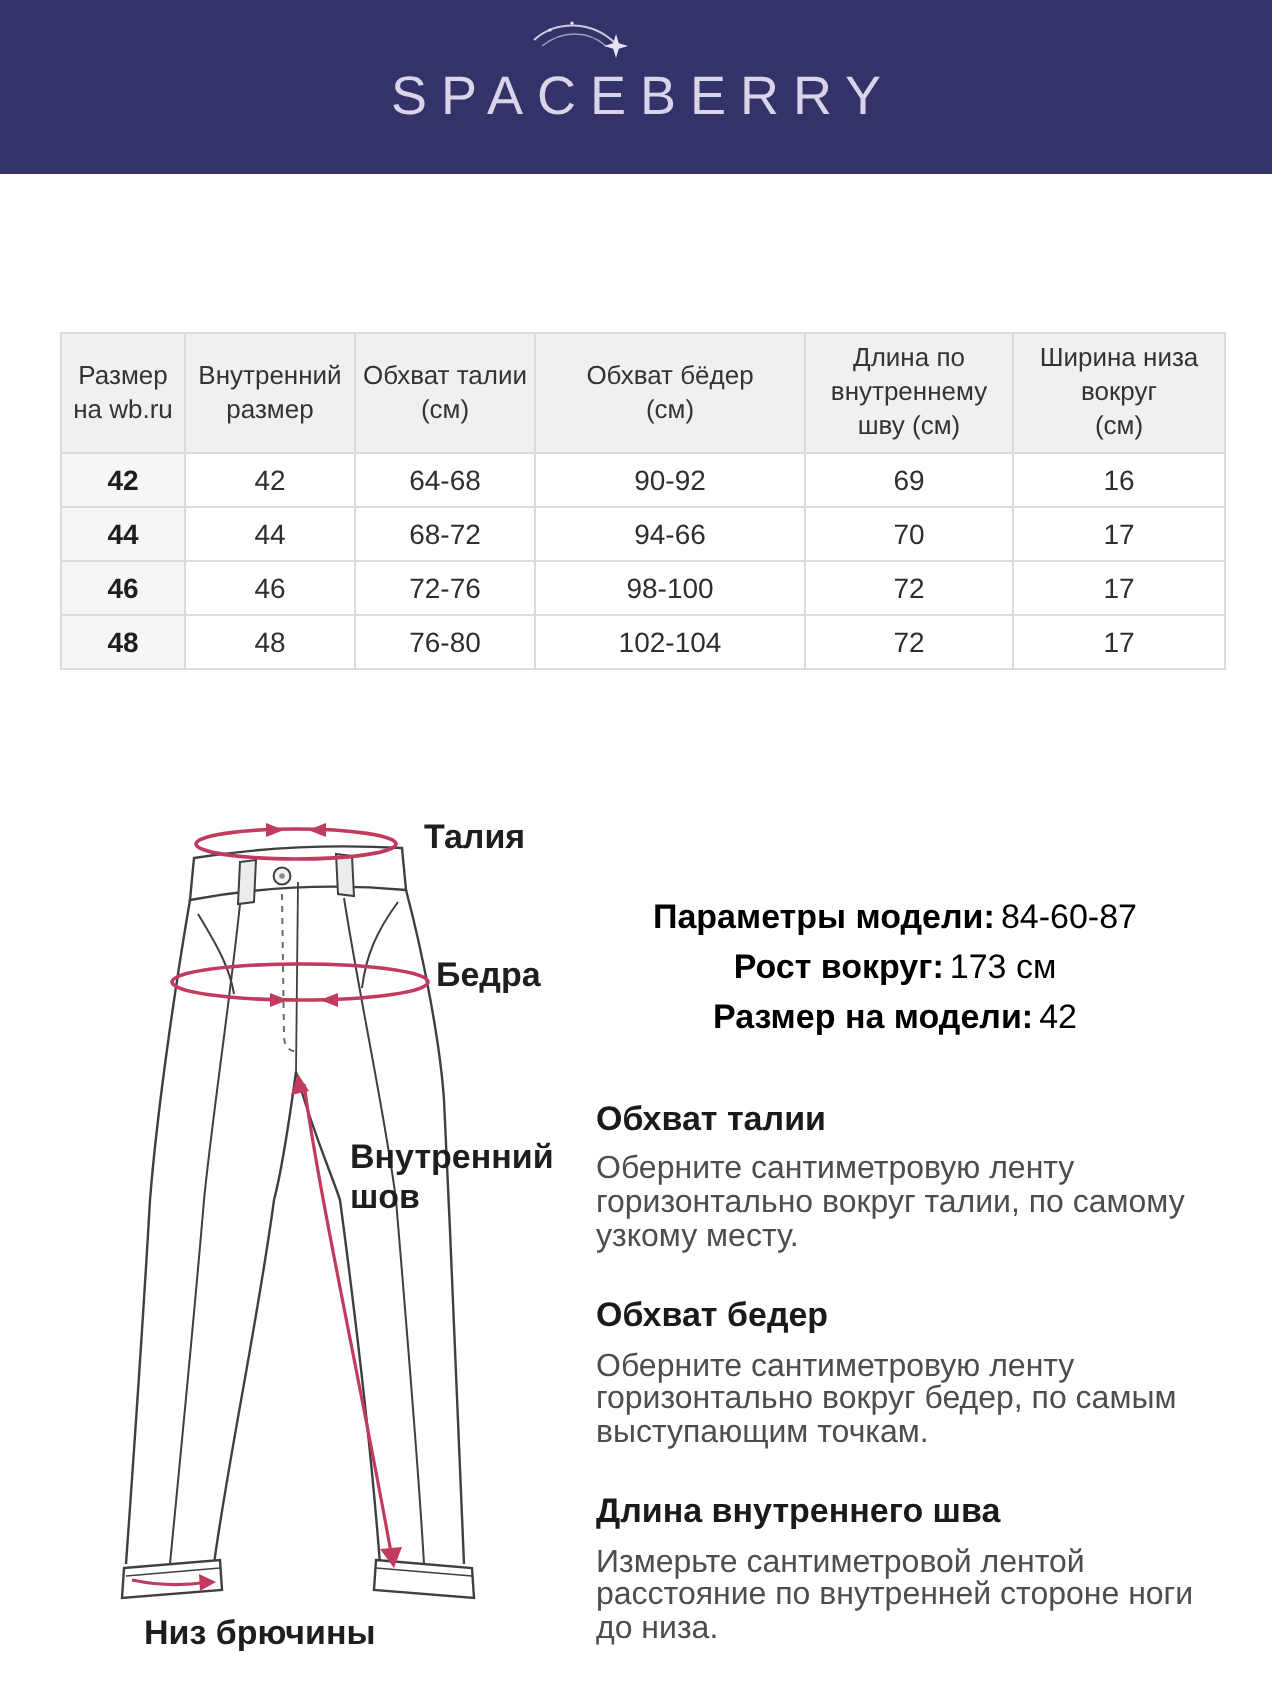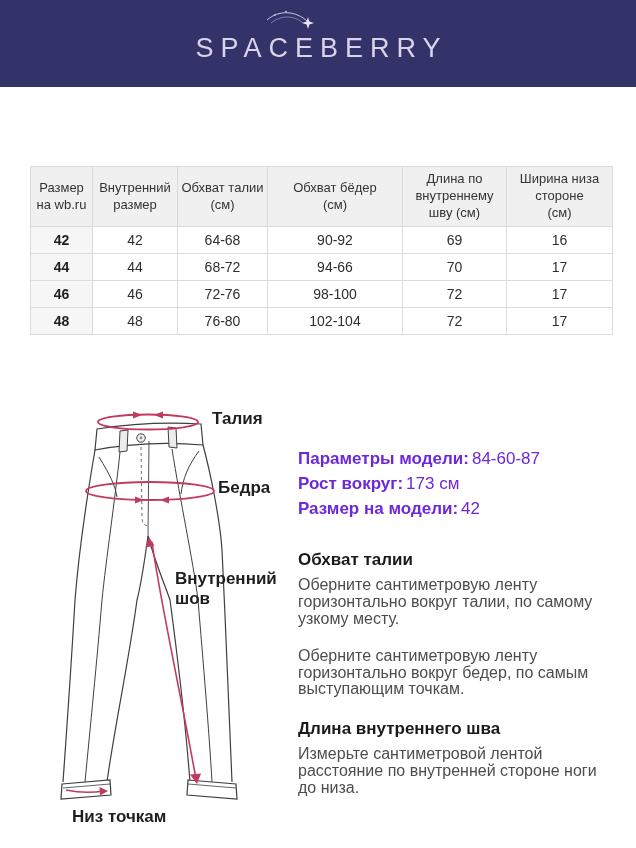--- a/index.html
+++ b/index.html
@@ -38,21 +38,21 @@
   .diagram-svg{position:absolute;left:30px;top:390px;}
   .dlabel{
     position:absolute;font-size:17px;font-weight:700;color:#1e1e1e;line-height:1.18;
   }
   .dlabel.waist{left:212px;top:409px;}
   .dlabel.hips{left:218px;top:478px;}
   .dlabel.inseam{left:175px;top:569px;width:104px;}
   .dlabel.hem{left:72px;top:807px;}
   
   .info{position:absolute;left:298px;top:446px;width:299px;}
-  .model-line{margin:0;font-size:17px;line-height:25px;color:#6d28d9;}
+  .model-line{margin:0;font-size:17px;line-height:25px;color:#000000;text-align:center;}
   .ml-label{font-weight:700;}
   .ml-value{font-weight:400;margin-left:3px;}
   .sections{margin-top:29px;}
   .sec h3{margin:0 0 7px 0;font-size:17px;font-weight:700;color:#1a1a1a;line-height:1.2;}
   .sec p{margin:0 0 21px 0;font-size:16px;line-height:16.6px;color:#4d4d4d;}
 </style>
 </head>
 <body>
 
 <div class="page">
@@ -99,21 +99,21 @@
             <span>(см)</span>
             <span></span>
           </th>
         <th>
             <span>Длина по</span>
             <span>внутреннему</span>
             <span>шву (см)</span>
           </th>
         <th>
             <span>Ширина низа</span>
-            <span>стороне</span>
+            <span>вокруг</span>
             <span>(см)</span>
           </th>
       </tr>
     </thead>
     <tbody>
       <tr>
         <td class="first">42</td>
         <td>42</td>
         <td>64-68</td>
         <td>90-92</td>
@@ -196,40 +196,41 @@
       <path d="M130,110 L139,106.5 L139,113.5 Z"></path>
       <path d="M119,147 L115.5,157.5 L124.5,155.5 Z"></path>
       <path d="M167,394 L160,384.5 L171,383.5 Z"></path>
       <path d="M78,401 L69.5,397 L70,405.5 Z"></path>
     </g>
   </svg>
 
   <span class="dlabel waist">Талия</span>
   <span class="dlabel hips">Бедра</span>
   <span class="dlabel inseam">Внутренний шов</span>
-  <span class="dlabel hem">Низ точкам</span>
+  <span class="dlabel hem">Низ брючины</span>
 
   <div class="info">
     <div class="model-params">
       <p class="model-line">
         <span class="ml-label">Параметры модели:</span><span class="ml-value">84-60-87</span>
       </p>
       <p class="model-line">
         <span class="ml-label">Рост вокруг:</span><span class="ml-value">173 см</span>
       </p>
       <p class="model-line">
         <span class="ml-label">Размер на модели:</span><span class="ml-value">42</span>
       </p>
     </div>
     <div class="sections">
       <div class="sec">
         <h3>Обхват талии</h3>
         <p>Оберните сантиметровую ленту горизонтально вокруг талии, по самому узкому месту.</p>
       </div>
       <div class="sec">
+        <h3>Обхват бедер</h3>
         <p>Оберните сантиметровую ленту горизонтально вокруг бедер, по самым выступающим точкам.</p>
       </div>
       <div class="sec">
         <h3>Длина внутреннего шва</h3>
         <p>Измерьте сантиметровой лентой расстояние по внутренней стороне ноги до низа.</p>
       </div>
     </div>
   </div>
 
 </div>

